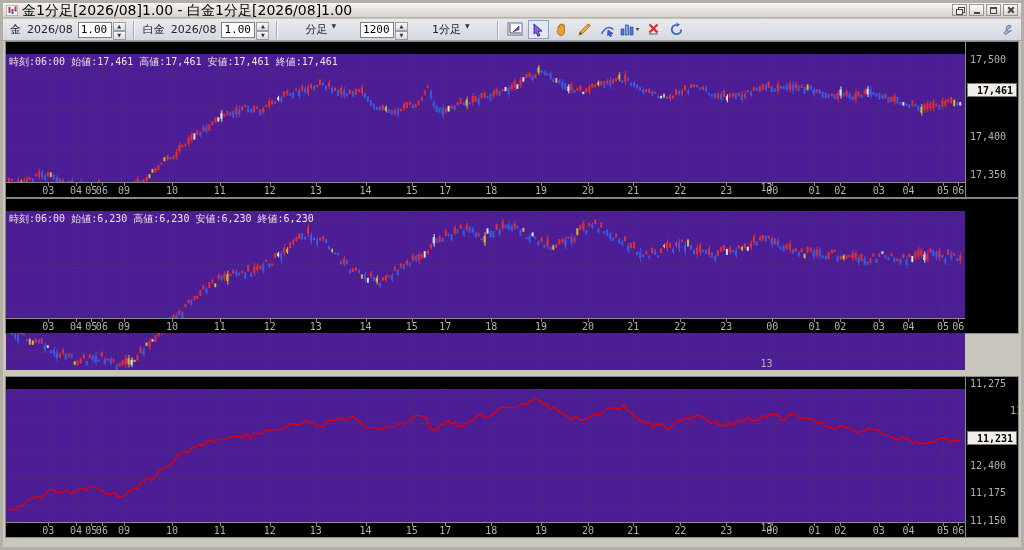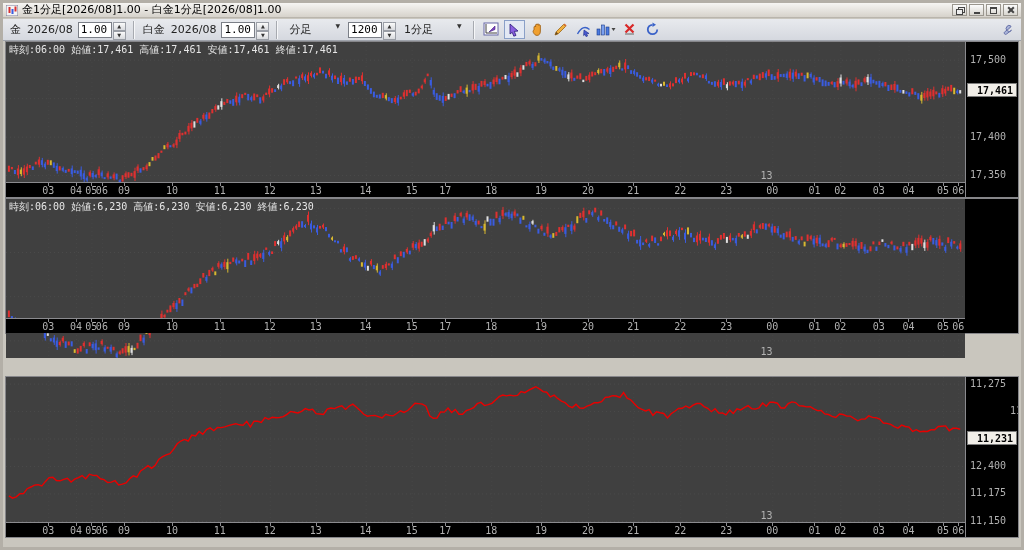--- a/index.html
+++ b/index.html
@@ -3,21 +3,21 @@
 <meta charset="utf-8">
 <style>
   * { margin:0; padding:0; box-sizing:border-box; }
   html,body { width:1024px; height:550px; background:#9a9a9a; font-family:"DejaVu Sans", sans-serif; }
   .window { position:relative; width:1024px; height:550px; background:#c9c6be;
             border:3px solid #b3afa7; overflow:hidden; }
   
   .titlebar { position:absolute; left:0; right:0; top:0; height:15px;
               background:linear-gradient(#f6f5f3,#d6d2cb);
               display:flex; align-items:center; padding:0 3px;
-              border-bottom:1px solid #b9b5ad; font-size:11px; color:#000; }
+              border-bottom:1px solid #b9b5ad; font-size:14px; color:#000; }
   .titlebar .appicon { width:12px; height:11px; margin-right:4px; flex:0 0 auto; }
   .titlebar .title { flex:1; white-space:nowrap; overflow:hidden; line-height:14px; }
   .winbtns { display:flex; gap:2px; }
   .winbtn { width:15px; height:12px; background:linear-gradient(#fcfcfc,#d9d6cf);
             border:1px solid #9a968e; display:flex; align-items:center; justify-content:center; }
   .glyph-restore { width:7px; height:6px; position:relative; }
   .glyph-restore:before { content:""; position:absolute; left:2px; top:0; width:5px; height:4px; border:1px solid #444; }
   .glyph-restore:after  { content:""; position:absolute; left:0; top:2px; width:5px; height:4px; border:1px solid #444; background:#eee; }
   .glyph-min { width:6px; height:2px; background:#444; margin-top:5px; }
   .glyph-max { width:7px; height:7px; border:1px solid #444; border-top:2px solid #444; }
@@ -29,30 +29,30 @@
              background:linear-gradient(#e8eaee,#d5d8df);
              border-bottom:1px solid #9fa3ab; display:flex; align-items:center;
              padding:0 4px; font-size:11px; color:#222; }
   .tlabel { margin:0 3px; white-space:nowrap; }
   .spin { display:flex; align-items:center; margin:0 2px; }
   .spin input { width:34px; height:16px; border:1px solid #7b7f87; font:11px "DejaVu Sans Mono", monospace;
                 padding:0 2px; background:#fff; color:#000; }
   .spinbtns { display:flex; flex-direction:column; width:13px; height:16px; margin-left:1px; }
   .spinbtns span { flex:1; font-size:5px; line-height:7px; text-align:center; color:#333;
                    background:linear-gradient(#fafafa,#d8dade); border:1px solid #9a9ea6; }
-  .dd { display:flex; margin:0 3px; padding:1px 3px; white-space:nowrap;gap:20px; }
+  .dd { display:flex; margin:0 19px; padding:1px 3px; white-space:nowrap; }
   .dd .arr { font-size:6px; color:#333; margin-left:4px; }
   .sep { width:0; height:18px; border-left:1px solid #a7aab0; border-right:1px solid #f6f7f9; margin:0 5px; }
   .toolbtn { width:21px; height:19px; display:flex; align-items:center; justify-content:center; margin:0 1px; }
   .toolbtn.toggled { border:1px solid #8aa0c8; background:#e3e9f4; }
   .tool-spacer { flex:1; }
   
   .chartsbg { position:absolute; left:0; right:0; top:38px; bottom:0; background:#c9c6be; }
   .panel { position:absolute; left:2px; right:2px; background:#000; border:1px solid #86868a; }
-  .panel .plot { position:absolute; left:0; top:0; right:53px; overflow:hidden; background:#404040; }
+  .panel .plot { position:absolute; left:0; top:12px; right:53px; overflow:hidden; background:#4c1d95; }
   .panel .yaxis { position:absolute; top:0; right:0; bottom:0; width:53px; background:#000;
                   border-left:1px solid #8a8a8e; overflow:hidden; }
   .panel .xaxis { position:absolute; left:0; right:53px; bottom:0; height:15px; background:#000;
                   border-top:1px solid #8a8a8e; overflow:hidden; }
   .info { position:absolute; left:3px; top:1px; font:10px "DejaVu Sans Mono", monospace;
           color:#e6e6e6; white-space:nowrap; z-index:3; }
   .ylabel { position:absolute; left:4px; font:10px "DejaVu Sans Mono", monospace; color:#b2b2b2; white-space:nowrap; }
   .pricetag { position:absolute; left:1px; width:50px; height:14px; background:#f1eee8;
               border:1px solid #7d7d7d; color:#000; font:bold 10px "DejaVu Sans Mono", monospace;
               text-align:right; padding:1px 3px 0 0; z-index:4; }

